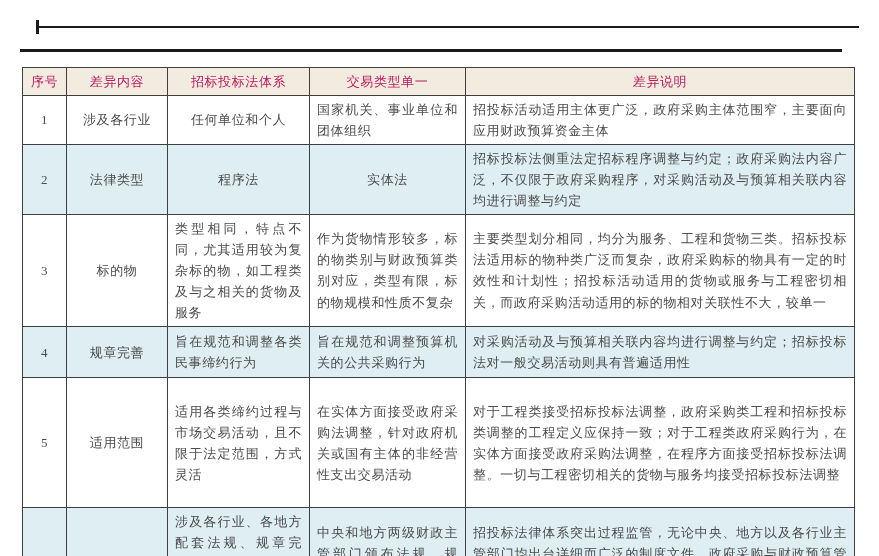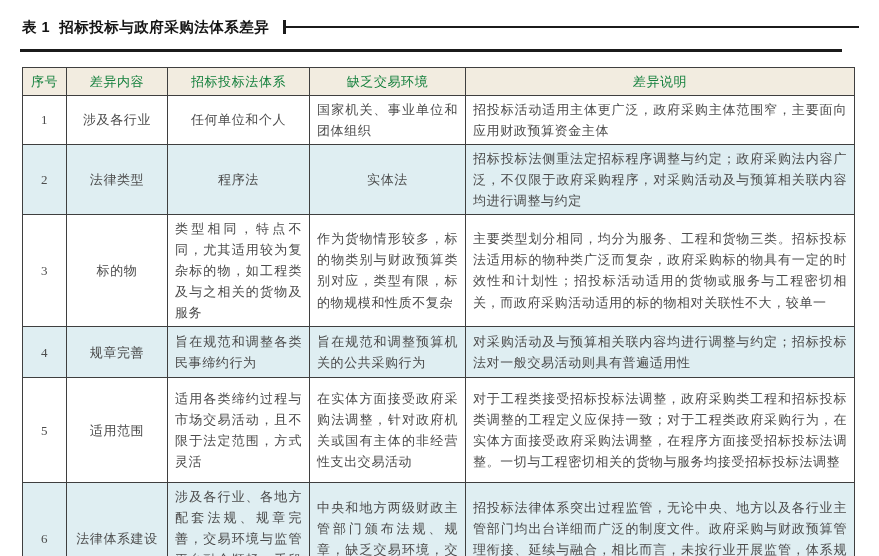--- a/index.html
+++ b/index.html
@@ -50,54 +50,53 @@
     border:1px solid var(--border);
     padding:3px 7px;
     vertical-align:middle;
     text-align:center;
     line-height:1.62;
     letter-spacing:0.6px;
   }
   th{
     background:var(--header-bg);
     font-weight:normal;
-    color:#15803d;
+    color:#be185d;
     height:24px;
   }
   td.long{text-align:justify;text-justify:inter-character;}
   tr.alt td{background:var(--alt-bg);}
   .col0{width:44px;}
   .col1{width:101px;}
   .col2{width:142px;text-align:center;}
   .col3{width:156px;}
   .col4{width:389px;}
   tbody tr:nth-child(1) td{height:49px;}
   tbody tr:nth-child(2) td{height:64px;}
   tbody tr:nth-child(3) td{height:85px;}
   tbody tr:nth-child(4) td{height:51px;}
-  tbody tr:nth-child(5) td{height:105px;}
+  tbody tr:nth-child(5) td{height:130px;}
   tbody tr:nth-child(6) td{height:86px;}
 </style>
 </head>
 <body>
 
 <div class="page">
   <div class="title-row">
-    <h1 class="doc-title">表 1  招标投标与政府采购法体系差异</h1>
     <div class="leader"></div>
   </div>
   <div class="thick-rule"></div>
 
   <table>
     <thead>
       <tr id="header-row">
           <th class="col0">序号</th>
           <th class="col1">差异内容</th>
           <th class="col2">招标投标法体系</th>
-          <th class="col3">缺乏交易环境</th>
+          <th class="col3">交易类型单一</th>
           <th class="col4">差异说明</th>
         </tr>
     </thead>
     <tbody id="table-body">
         <tr>
           <td class="col0">1</td>
           <td class="col1">涉及各行业</td>
           <td class="col2">任何单位和个人</td>
           <td class="col3 long">国家机关、事业单位和团体组织</td>
           <td class="col4 long">招投标活动适用主体更广泛，政府采购主体范围窄，主要面向应用财政预算资金主体</td>

